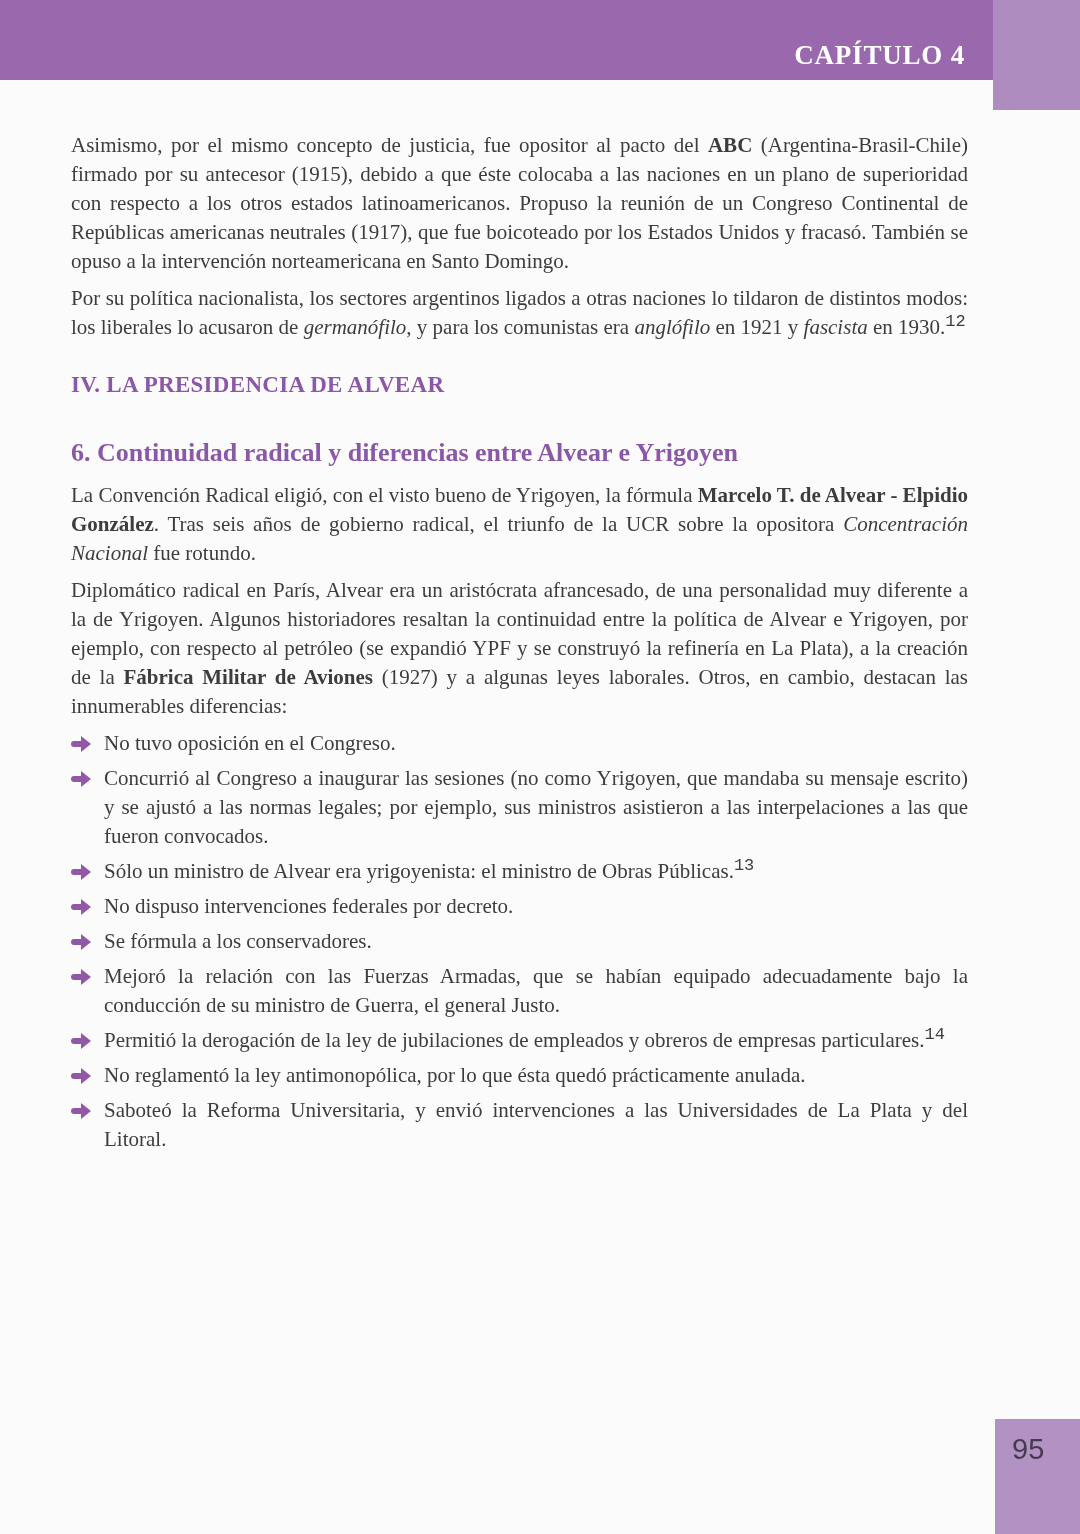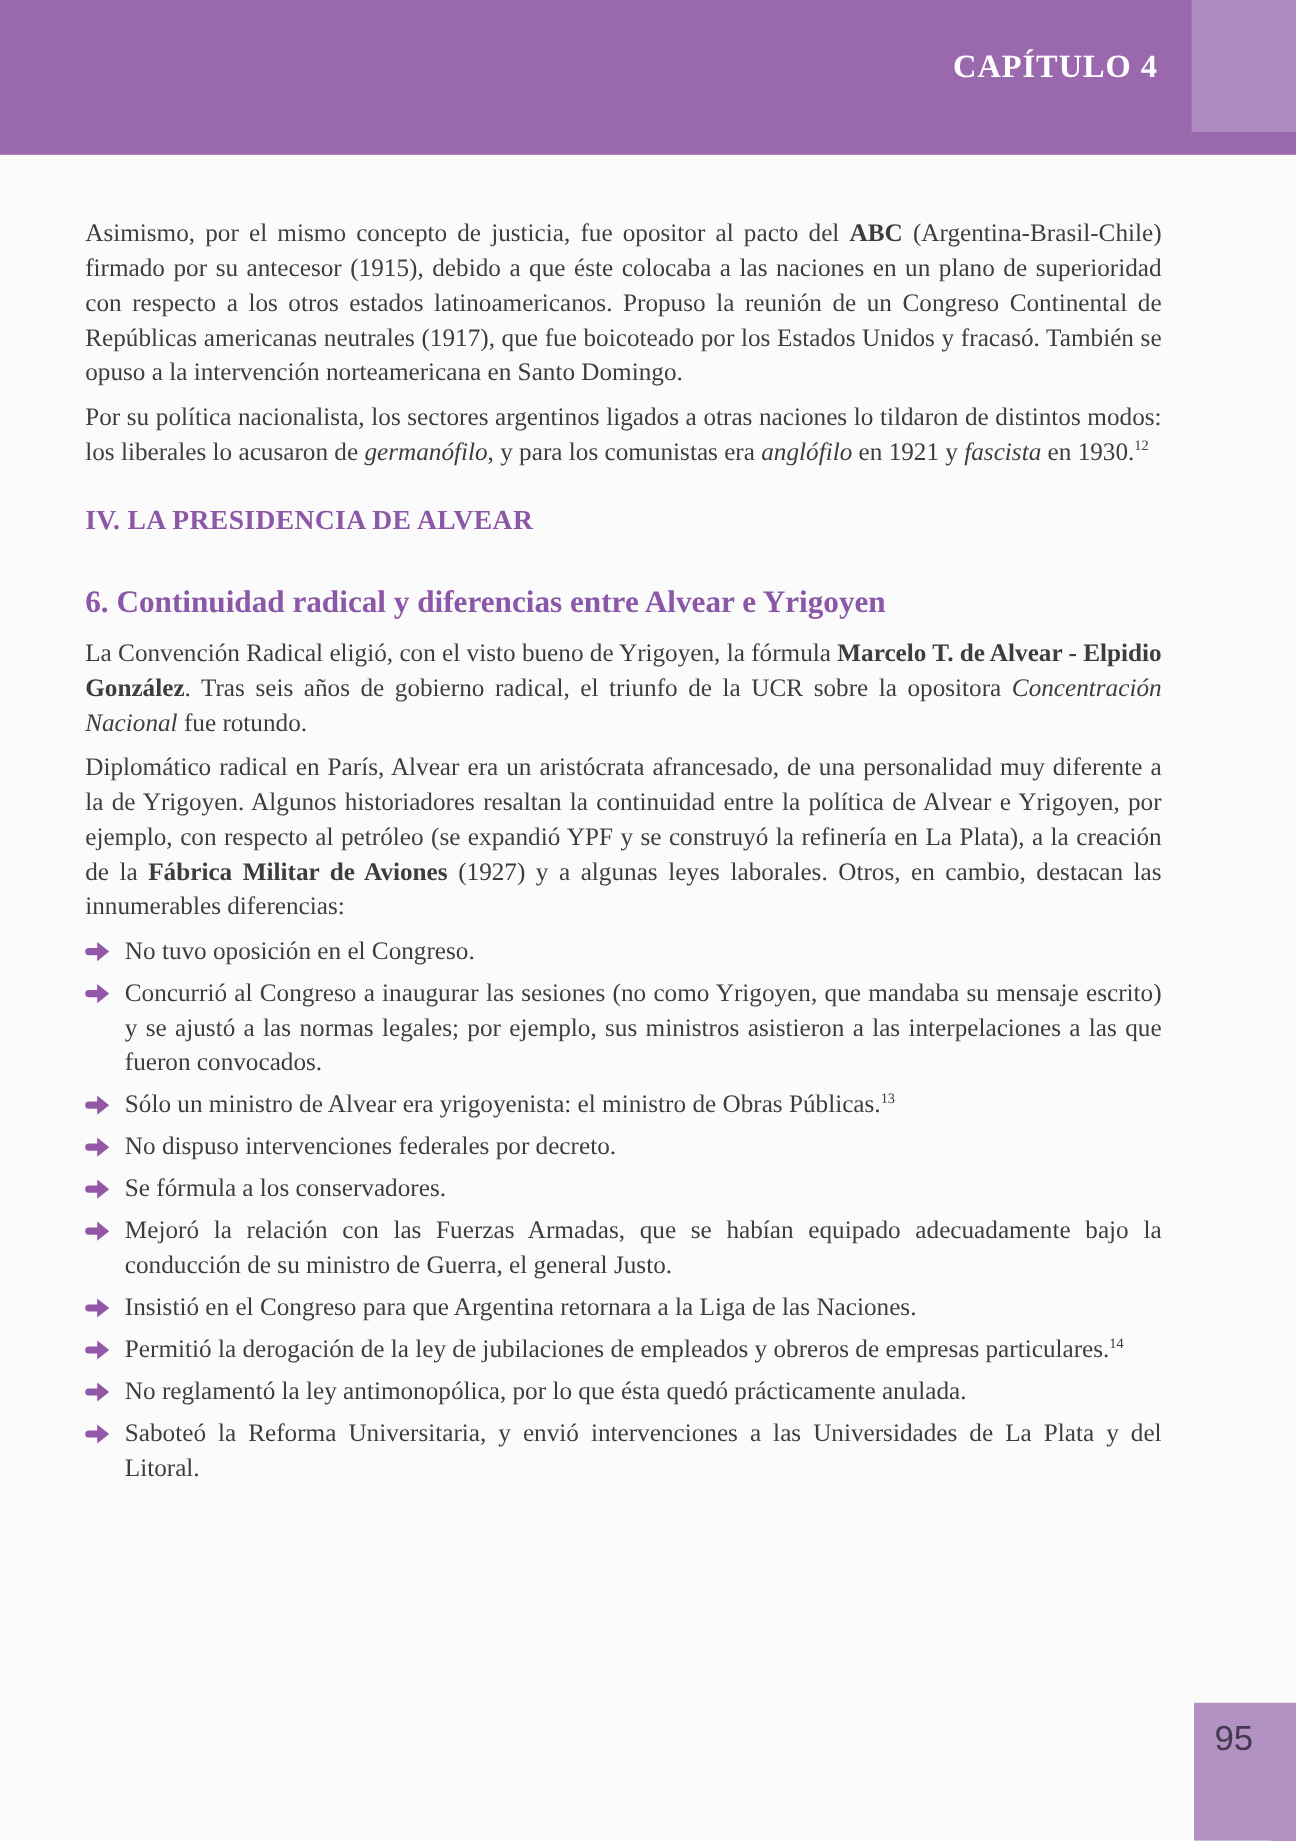--- a/index.html
+++ b/index.html
@@ -15,21 +15,21 @@
   *{box-sizing:border-box;}
   html,body{margin:0;padding:0;}
   body{
     width:1080px;height:1534px;position:relative;overflow:hidden;
     background:var(--c-page-bg);
     font-family:"Liberation Serif","DejaVu Serif",serif;
     color:var(--c-body-text);
   }
   
   .chapter-header{
-    position:relative;width:1080px;height:129px;
+    position:relative;width:1080px;height:80px;
     background:var(--c-header-purple);
   }
   .corner-strip{
     position:absolute;top:0;right:0;width:87px;height:110px;
     background:var(--c-strip-purple);
   }
   .chapter-title{
     position:absolute;top:40px;right:115px;
     font-size:27px;font-weight:700;color:#ffffff;letter-spacing:0.8px;
   }
@@ -37,21 +37,21 @@
   .content{
     padding:51px 112px 0 71px;
   }
   .para{
     margin:0 0 8px 0;
     font-size:21px;line-height:29px;
     text-align:justify;
   }
   .b{font-weight:700;}
   .i{font-style:italic;}
-  sup{font-size:12px;line-height:0;}
+  sup{font-size:17px;line-height:0;font-family:Liberation Mono, monospace;}
   h2.section-heading{
     margin:28px 0 0 0;
     font-size:23px;line-height:30px;font-weight:700;
     color:var(--c-heading-purple);
     letter-spacing:0.3px;
   }
   h3.subsection-heading{
     margin:37px 0 12px 0;
     font-size:26px;line-height:32px;font-weight:700;
     color:var(--c-heading-purple);
@@ -107,21 +107,20 @@
   <p class="para"><span>La Convención Radical eligió, con el visto bueno de Yrigoyen, la fórmula </span><span class="b">Marcelo T. de Alvear - Elpidio González</span><span>. Tras seis años de gobierno radical, el triunfo de la UCR sobre la opositora </span><span class="i">Concentración Nacional</span><span> fue rotundo.</span></p>
   <p class="para"><span>Diplomático radical en París, Alvear era un aristócrata afrancesado, de una personalidad muy diferente a la de Yrigoyen. Algunos historiadores resaltan la continuidad entre la política de Alvear e Yrigoyen, por ejemplo, con respecto al petróleo (se expandió YPF y se construyó la refinería en La Plata), a la creación de la </span><span class="b">Fábrica Militar de Aviones</span><span> (1927) y a algunas leyes laborales. Otros, en cambio, destacan las innumerables diferencias:</span></p>
 
   <ul class="arrow-list">
       <li><span class="arrow"></span><span><span>No tuvo oposición en el Congreso.</span></span></li>
       <li><span class="arrow"></span><span><span>Concurrió al Congreso a inaugurar las sesiones (no como Yrigoyen, que mandaba su mensaje escrito) y se ajustó a las normas legales; por ejemplo, sus ministros asistieron a las interpelaciones a las que fueron convocados.</span></span></li>
       <li><span class="arrow"></span><span><span>Sólo un ministro de Alvear era yrigoyenista: el ministro de Obras Públicas.</span><sup>13</sup></span></li>
       <li><span class="arrow"></span><span><span>No dispuso intervenciones federales por decreto.</span></span></li>
       <li><span class="arrow"></span><span><span>Se fórmula a los conservadores.</span></span></li>
       <li><span class="arrow"></span><span><span>Mejoró la relación con las Fuerzas Armadas, que se habían equipado adecuadamente bajo la conducción de su ministro de Guerra, el general Justo.</span></span></li>
-      <li><span class="arrow"></span><span><span>Insistió en el Congreso para que Argentina retornara a la Liga de las Naciones.</span></span></li>
       <li><span class="arrow"></span><span><span>Permitió la derogación de la ley de jubilaciones de empleados y obreros de empresas particulares.</span><sup>14</sup></span></li>
       <li><span class="arrow"></span><span><span>No reglamentó la ley antimonopólica, por lo que ésta quedó prácticamente anulada.</span></span></li>
       <li><span class="arrow"></span><span><span>Saboteó la Reforma Universitaria, y envió intervenciones a las Universidades de La Plata y del Litoral.</span></span></li>
     </ul>
 </main>
 
 <div class="page-number-block">
   <span class="page-number">95</span>
 </div>
 

